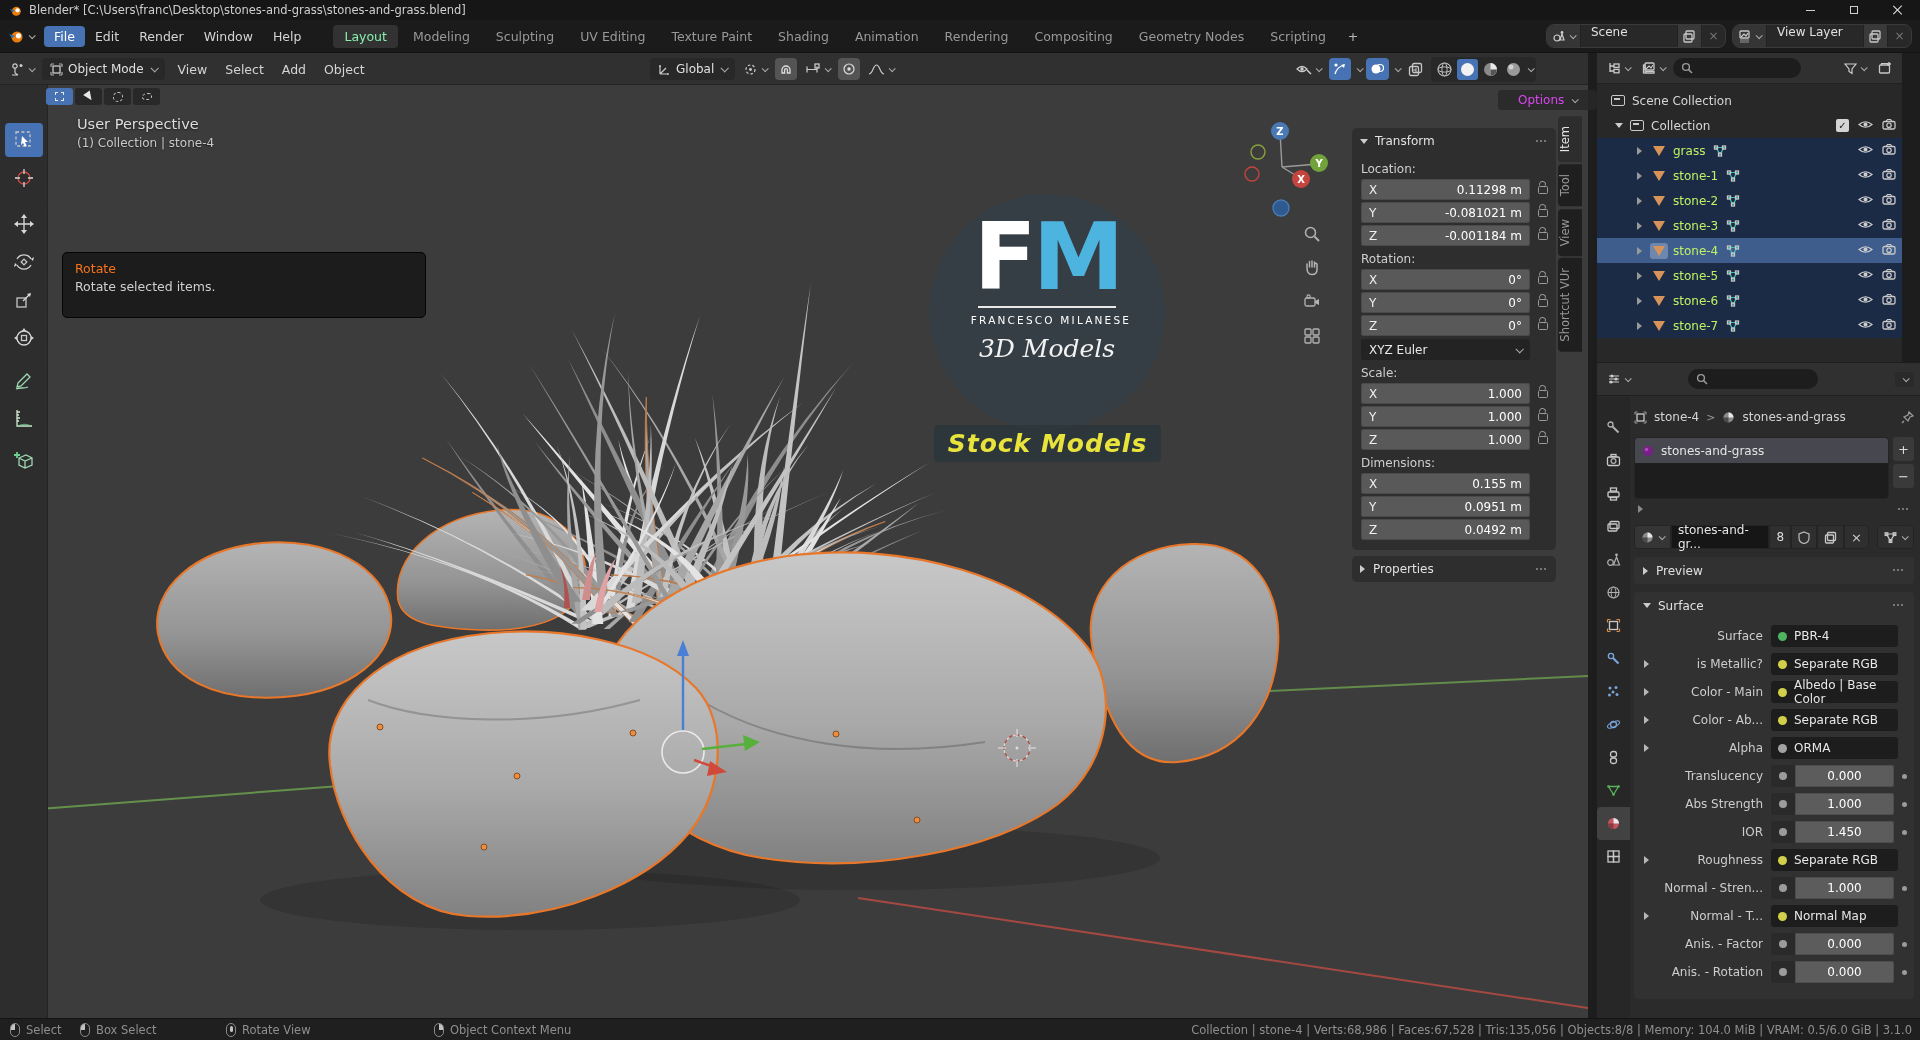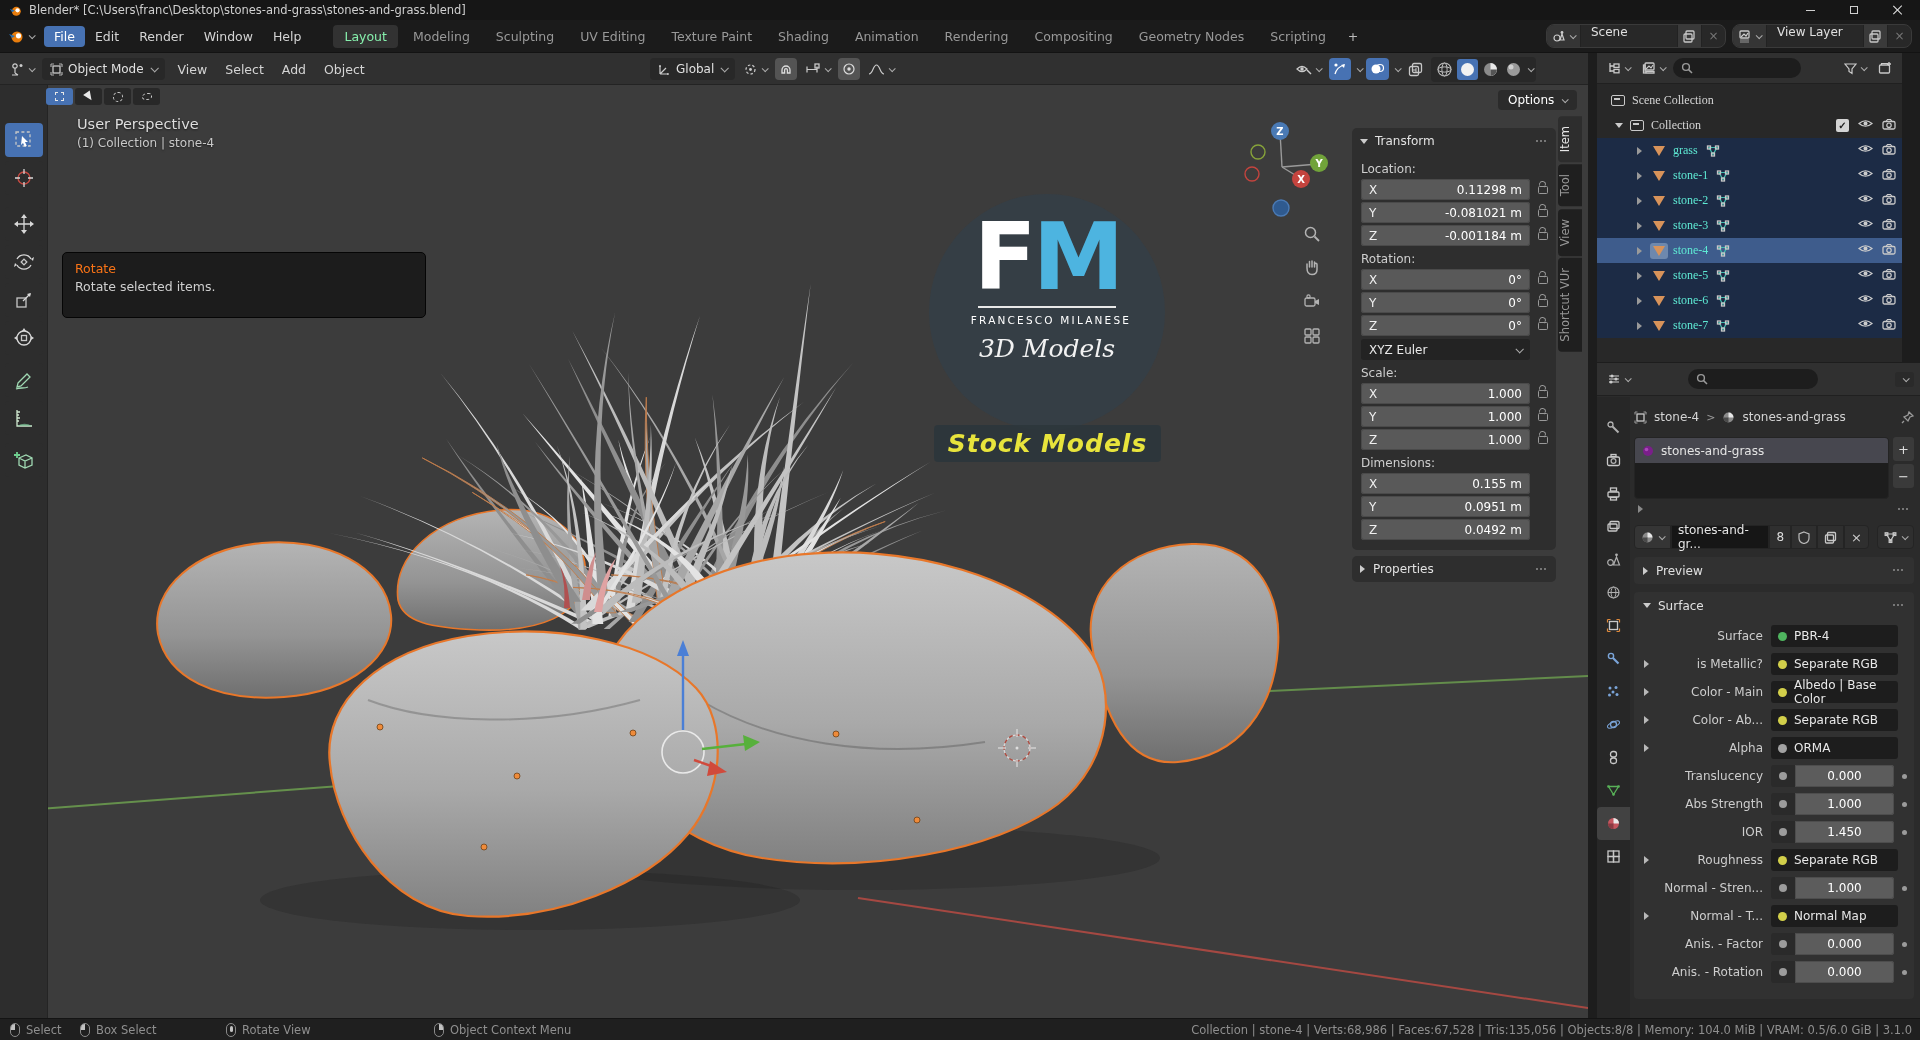--- a/index.html
+++ b/index.html
@@ -49,21 +49,21 @@
   .hicon.pressed2{background:#545454;}
   .shadegrp{display:flex;align-items:center;background:#282828;border-radius:4px;padding:2px 3px;gap:2px;}
   .shadeitem{padding:2px;border-radius:3px;display:flex;}
   .shadeitem.active{background:#4772b3;}
 
   
   .vpcanvas{position:absolute;left:0;top:85px;width:1588px;height:933px;background:#3c3c3c;}
   .vp-overlay-text{position:absolute;left:77px;top:116px;z-index:3;text-shadow:0 1px 2px rgba(0,0,0,.55);}
   .vp-overlay-text .t1{font-size:14.5px;color:#dedede;}
   .vp-overlay-text .t2{font-size:12px;color:#c9c9c9;margin-top:4px;}
-  .options-btn{position:absolute;left:1498px;top:90px;z-index:4;display:flex;align-items:center;gap:6px;background:rgba(40,40,40,.85);border-radius:4px;padding:3px 10px;color:#ffffff;}
+  .options-btn{position:absolute;left:1498px;top:90px;z-index:4;display:flex;align-items:center;gap:6px;background:rgba(40,40,40,.85);border-radius:4px;padding:3px 20px;color:#d946ef;}
 
   
   .modebtns{position:absolute;left:46px;top:88px;z-index:3;display:flex;gap:2px;}
   .modebtn{width:27px;height:17px;background:#282828;border-radius:3px;display:flex;align-items:center;justify-content:center;}
   .modebtn.active{background:#4772b3;}
   .g-dashsq{width:9px;height:9px;border:1px dashed #e8e8e8;}
   .g-dashci{width:10px;height:10px;border:1px dashed #cfcfcf;border-radius:50%;}
   .g-lasso{width:10px;height:7px;border:1px dashed #cfcfcf;border-radius:60% 40% 55% 45%;}
   .g-cursor{width:0;height:0;border-left:4px solid transparent;border-right:4px solid transparent;border-top:9px solid #e8e8e8;transform:rotate(-35deg);}
 
@@ -116,36 +116,36 @@
   .nolock .lockwrap{visibility:hidden;}
   .euler{display:flex;align-items:center;height:21px;background:#232323;border-radius:3px;padding:0 8px;margin:3px 20px 3px 0;color:#e8e8e8;}
   .euler .chev{margin-left:auto;}
 
   .sidetabs{position:absolute;left:1558px;top:116px;width:28px;z-index:4;display:flex;flex-direction:column;gap:2px;}
   .sidetab{writing-mode:vertical-rl;transform:rotate(180deg);background:#1f1f1f;color:#979797;border-radius:0 4px 4px 0;
     padding:10px 0;text-align:center;width:24px;font-size:11.5px;}
   .sidetab.active{background:#2d2d2d;color:#e6e6e6;}
 
   
-  .outliner{position:absolute;left:1597px;top:53px;width:305px;height:309px;background:#282828;font-family:Liberation Serif, serif;}
+  .outliner{position:absolute;left:1597px;top:53px;width:305px;height:309px;background:#282828;}
   .ol-header{position:relative;height:31px;background:#303030;border-bottom:1px solid #202020;display:flex;align-items:center;padding:0 6px;gap:4px;}
   .searchpill{display:flex;align-items:center;height:20px;background:#1d1d1d;border-radius:10px;padding:0 8px;gap:5px;}
   .ol-rows{padding-top:4px;}
   .orow{display:flex;align-items:center;height:25px;padding:0 6px 0 0;}
   .orow.sel{background:#1c2b45;}
   .orow.active{background:#3e5c8c;}
   .oind{display:inline-block;}
   .disc{width:0;height:0;border-top:4px solid transparent;border-bottom:4px solid transparent;border-left:5px solid #9a9a9a;margin:0 8px 0 0;}
   .disc.down{border-left:4px solid transparent;border-right:4px solid transparent;border-top:5px solid #ccc;border-bottom:none;margin:0 7px 0 0;}
   .meshwrap{width:18px;height:16px;display:flex;align-items:center;justify-content:center;border-radius:3px;margin-right:5px;}
   .active .meshwrap{background:#6e88ad;}
   .meshtri{width:0;height:0;border-left:6px solid transparent;border-right:6px solid transparent;border-top:10px solid #d8935a;}
   .boxicon{width:14px;height:11px;border:1.4px solid #c9c9c9;border-radius:2px;position:relative;margin-right:7px;}
   .boxicon::after{content:"";position:absolute;left:2px;top:2px;width:6px;height:2px;background:#c9c9c9;}
-  .oname{color:#5eead4;}
+  .oname{color:#bef264;}
   .orow .plainname{color:#d6d6d6;}
   .dataicon{margin-left:8px;display:flex;}
   .orow .rt{margin-left:auto;display:flex;align-items:center;gap:9px;}
   .checkbox{width:13px;height:13px;background:#d4d4d4;border-radius:2px;color:#1c1c1c;font-size:10px;font-weight:bold;
     display:flex;align-items:center;justify-content:center;}
 
   
   .props{position:absolute;left:1597px;top:363px;width:323px;height:655px;background:#2b2b2b;}
   .pr-header{height:33px;background:#303030;border-bottom:1px solid #202020;display:flex;align-items:center;padding:0 6px;gap:6px;}
   .pr-tabs{position:absolute;left:0;top:34px;width:33px;bottom:0;background:#272727;display:flex;flex-direction:column;align-items:stretch;padding-top:14px;}

